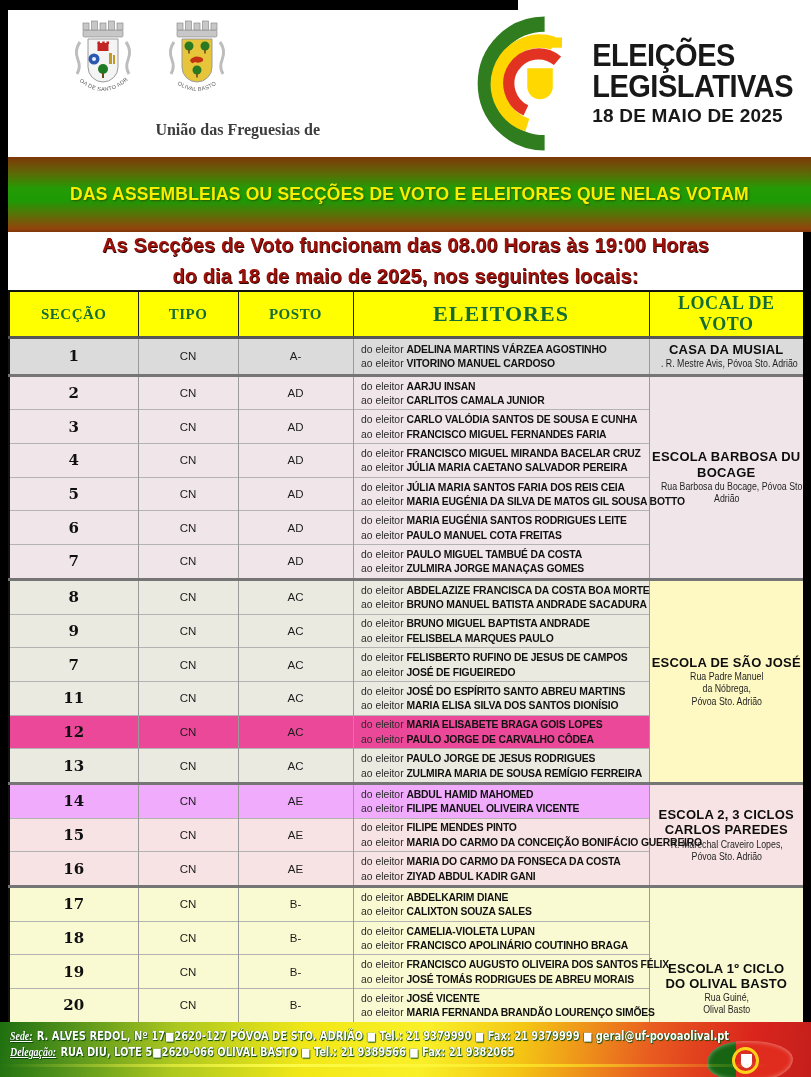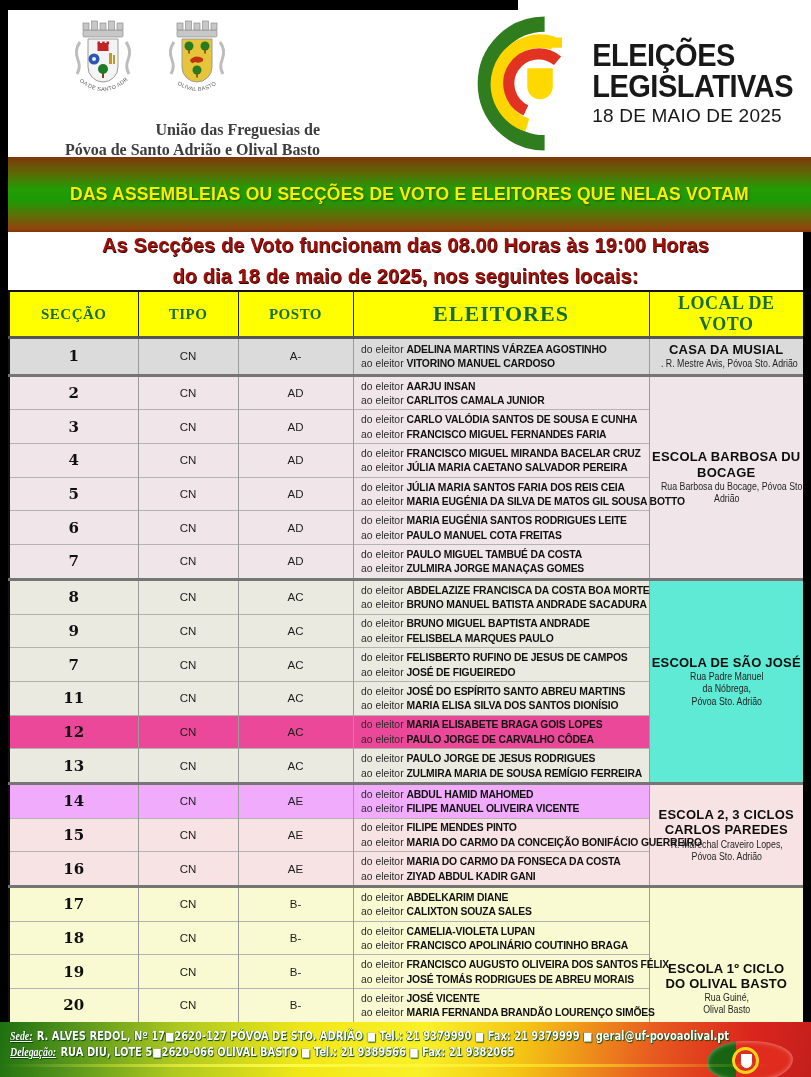--- a/index.html
+++ b/index.html
@@ -16,21 +16,21 @@
   .crest { position:absolute; top:8px; }
   .crest-left  { left:56px; }
   .crest-right { left:150px; }
   .org-name { position:absolute; left:0; top:110px; width:312px; text-align:right;
               font-family:"Liberation Serif", serif; font-weight:bold; font-size:16px;
               color:#3d3d3d; line-height:1.22; }
   .logo { position:absolute; right:10px; top:0; height:147px; display:flex; align-items:center; }
   .logo-text { margin-left:-16px; color:#181818; }
   .logo-title { font-size:29px; font-weight:800; letter-spacing:-0.5px; line-height:1.04;
                 transform:scaleY(1.08); transform-origin:0 50%; }
-  .logo-date  { font-size:19px; font-weight:400; margin-top:4px; letter-spacing:0.2px; }
+  .logo-date  { font-size:19px; font-weight:700; margin-top:4px; letter-spacing:0.2px; }
 
   
   .banner { position:absolute; left:8px; top:157px; width:803px; height:75px;
             background:linear-gradient(180deg,#7e3708 0%,#5c6a06 22%,#249b04 42%,#1d9a05 58%,#577407 76%,#93430c 96%,#7e3708 100%);
             display:flex; flex-direction:column; justify-content:center; align-items:center; gap:3px; }
   .banner-line { font-weight:bold; font-size:17.5px; color:#f8ef00;
                  text-shadow:1px 1px 2px rgba(60,30,0,.55); letter-spacing:0.2px; }
 
   
   .notice { position:absolute; left:8px; top:232px; width:795px; height:58px; background:#fff;
@@ -147,21 +147,20 @@
       <circle cx="37" cy="52" r="4.5" fill="#2a7a22"></circle>
       <rect x="36.2" y="55.5" width="1.6" height="4" fill="#6e4a22"></rect>
       <path id="crestR" d="M12 62 Q 37 84 62 62" fill="none"></path>
       <text font-size="5.5" fill="#5a5a5a" letter-spacing="0.3">
         <textPath href="#crestR" startOffset="50%" text-anchor="middle">OLIVAL BASTO</textPath>
       </text>
     </svg>
 
     <div class="org-name">
       <div>União das Freguesias de</div>
-      <div>Póvoa de Santo Adrião e Olival Basto</div>
     </div>
 
     <div class="logo">
       <svg width="138" height="138" viewBox="0 0 135 135">
         <g fill="none">
           <path d="M 73 9 A 58 58 0 1 0 73 125" stroke="#2f7d1f" stroke-width="15"></path>
           <path d="M 81.4 27.5 A 42 42 0 1 0 56.1 107.6" stroke="#ffd500" stroke-width="13"></path>
           <path d="M 85.6 44.8 A 29 29 0 1 0 54.7 93.3" stroke="#e23322" stroke-width="11"></path>
           <rect x="80" y="22" width="10" height="10" fill="#ffd500"></rect>
         </g>
@@ -277,21 +276,21 @@
             </td>
           </tr>
           <tr class="gs" style="background: rgb(235, 234, 225);">
             <td class="c-sec">8</td>
             <td class="c-tipo">CN</td>
             <td class="c-posto">AC</td>
             <td class="c-el">
               <div class="el-line"><span class="el-pre">do eleitor </span><b class="el-name">ABDELAZIZE FRANCISCA DA COSTA BOA MORTE</b></div>
               <div class="el-line"><span class="el-pre">ao eleitor </span><b class="el-name">BRUNO MANUEL BATISTA ANDRADE SACADURA</b></div>
             </td>
-            <td class="c-loc" rowspan="6" style="background: #5eead4;">
+            <td class="c-loc" rowspan="6" style="background: #fef9c3;">
               <div class="loc-name">ESCOLA DE SÃO JOSÉ</div>
               <div class="loc-addr">Rua Padre Manuel
 da Nóbrega,
 Póvoa Sto. Adrião</div>
             </td>
           </tr>
           <tr style="background: rgb(235, 234, 225);">
             <td class="c-sec">9</td>
             <td class="c-tipo">CN</td>
             <td class="c-posto">AC</td>

